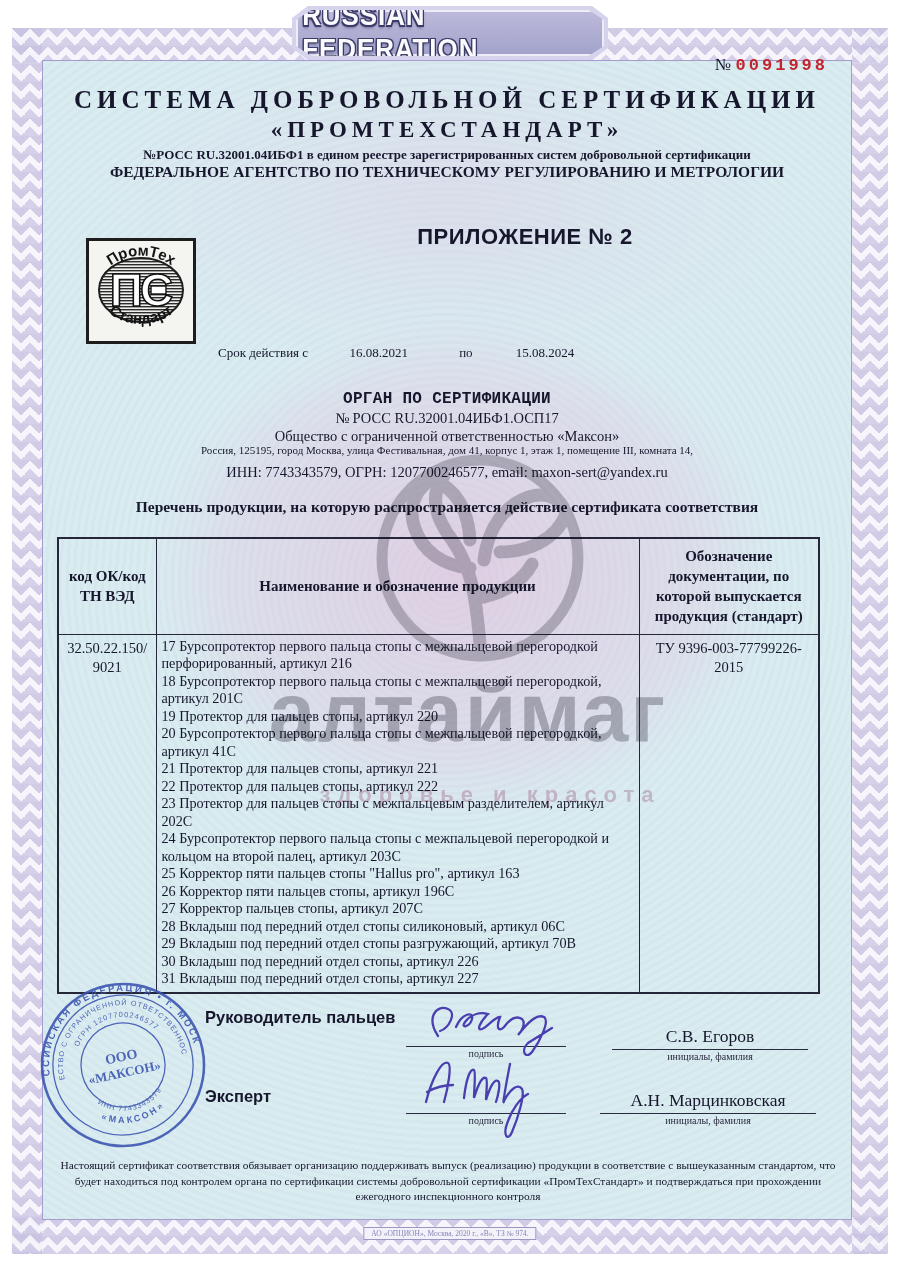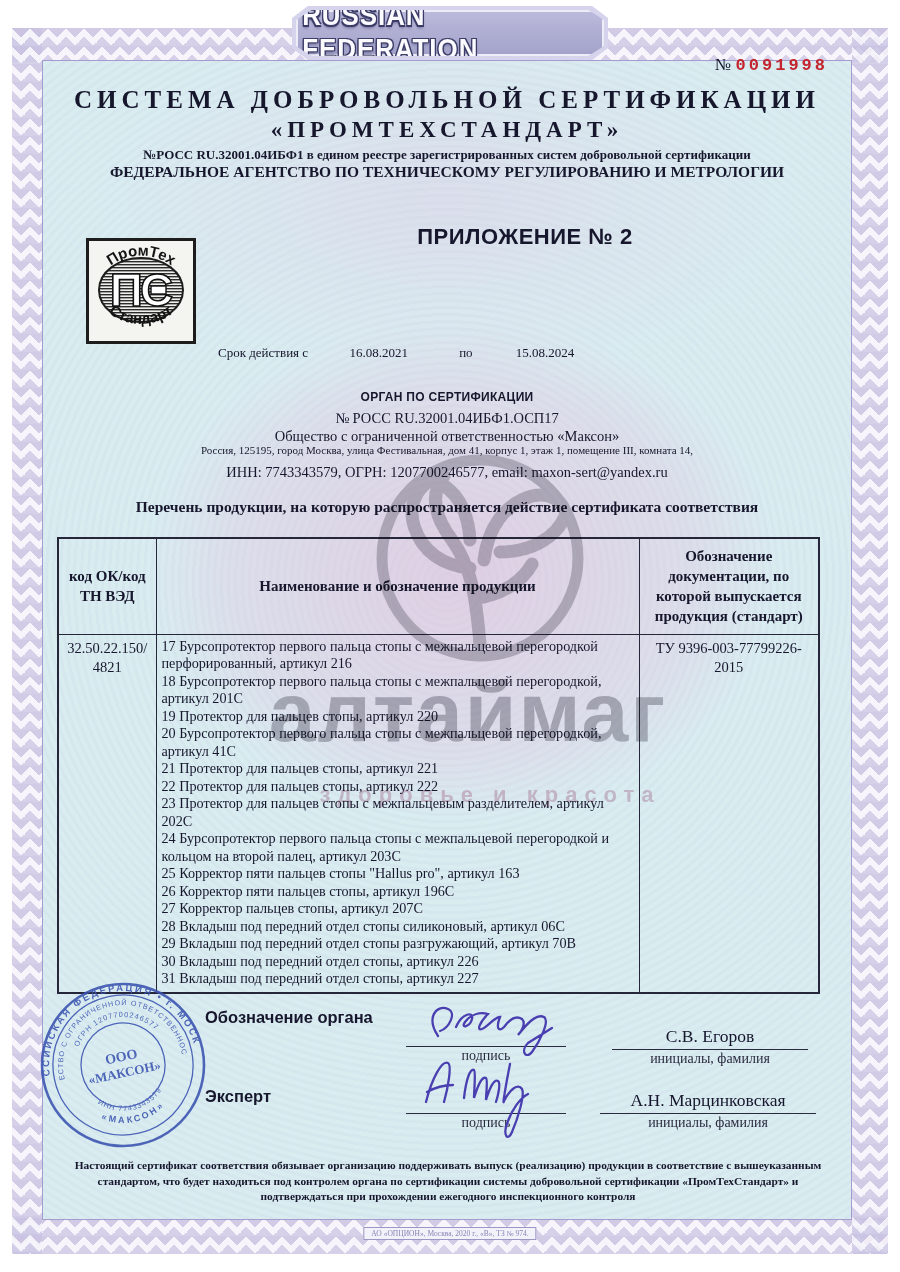--- a/index.html
+++ b/index.html
@@ -65,21 +65,21 @@
   
   .ps-logo{position:absolute;left:85px;top:237px;width:112px;height:108px;z-index:5;}
 
   .ref-block{position:absolute;left:218px;top:283px;z-index:4;font-size:17.5px;line-height:25px;}
   .validity{position:absolute;left:218px;top:345px;z-index:4;font-size:13px;}
   .validity span{display:inline-block;}
   .validity .vfrom{margin-left:38px;}
   .validity .vpo{margin-left:48px;}
   .validity .vto{margin-left:40px;}
 
-  .org-title{top:390px;font-family:Liberation Sans, sans-serif;font-weight:700;font-size:12px;letter-spacing:.3px;}
+  .org-title{top:390px;font-family:Liberation Mono, monospace;font-weight:700;font-size:16px;letter-spacing:.3px;}
   .org-num{top:410px;font-size:14.5px;}
   .org-name{top:428px;font-size:14.5px;}
   .org-addr{top:444px;font-size:11px;}
   .org-req{top:464px;font-size:14.5px;}
   .list-heading{top:498px;font-weight:700;font-size:15.5px;}
 
   
   .ptable{position:absolute;left:57px;top:537px;width:761px;z-index:4;
     border:2px solid #26263a;border-collapse:collapse;table-layout:fixed;}
   .ptable td{border:1.5px solid #26263a;vertical-align:top;background:transparent;}
@@ -109,32 +109,32 @@
   .role1{left:205px;top:1008px;}
   .role2{left:205px;top:1087px;}
   .sig-svg{position:absolute;z-index:6;}
   .sig1{left:408px;top:1000px;}
   .sig2{left:412px;top:1050px;}
   .sig-line{position:absolute;border-top:1.5px solid #2a2a3e;z-index:5;}
   .sline1{left:406px;top:1046px;width:160px;}
   .sline2{left:406px;top:1113px;width:160px;}
   .nline1{left:612px;top:1049px;width:196px;}
   .nline2{left:600px;top:1113px;width:216px;}
-  .sig-caption{position:absolute;font-size:14px;color:#2a2a3e;text-align:center;z-index:5;}
+  .sig-caption{position:absolute;font-size:10px;color:#2a2a3e;text-align:center;z-index:5;}
   .cap1{left:406px;top:1048px;width:160px;}
   .cap2{left:406px;top:1115px;width:160px;}
   .cap3{left:612px;top:1051px;width:196px;}
   .cap4{left:600px;top:1115px;width:216px;}
   .sig-name{position:absolute;font-size:17.5px;text-align:center;z-index:5;}
   .name1{left:612px;top:1026px;width:196px;}
   .name2{left:600px;top:1090px;width:216px;}
 
   
   .foot-note{position:absolute;left:58px;right:62px;top:1158px;text-align:center;
-    font-weight:700;font-size:11.4px;line-height:15.5px;z-index:5;}
+    font-weight:400;font-size:11.4px;line-height:15.5px;z-index:5;}
   .print-info{position:absolute;top:1227px;left:50%;transform:translateX(-50%);
     border:1px solid #9a97c4;background:#f3f2fa;padding:1px 7px;
     font-size:7.5px;color:#8784b4;z-index:5;white-space:nowrap;}
 </style>
 </head>
 <body>
 
 <div class="page">
 
   <div class="band band-top"></div>
@@ -200,21 +200,21 @@
 
   <table class="ptable">
     <tbody>
       <tr>
         <td class="hcell c1">код ОК/код ТН ВЭД</td>
         <td class="hcell c2">Наименование и обозначение продукции</td>
         <td class="hcell c3">Обозначение документации, по которой выпускается продукция (стандарт)</td>
       </tr>
       <tr>
         <td class="code-cell prewrap c1">32.50.22.150/
-4821</td>
+9021</td>
         <td class="prod-cell prewrap c2">17 Бурсопротектор первого пальца стопы с межпальцевой перегородкой перфорированный, артикул 216
 18 Бурсопротектор первого пальца стопы с межпальцевой перегородкой, артикул 201С
 19 Протектор для пальцев стопы, артикул 220
 20 Бурсопротектор первого пальца стопы с межпальцевой перегородкой, артикул 41С
 21 Протектор для пальцев стопы, артикул 221
 22 Протектор для пальцев стопы, артикул 222
 23 Протектор для пальцев стопы с межпальцевым разделителем, артикул 202С
 24 Бурсопротектор первого пальца стопы с межпальцевой перегородкой и кольцом на второй палец,  артикул 203С
 25 Корректор пяти пальцев стопы "Hallus pro", артикул 163
 26 Корректор пяти пальцев стопы, артикул 196С
@@ -269,21 +269,21 @@
         <textPath href="#stInTop" startOffset="50%" text-anchor="middle">ОГРН 1207700246577</textPath>
       </text>
       <text font-size="7.4" letter-spacing="1">
         <textPath href="#stInBottom" startOffset="50%" text-anchor="middle">ИНН 7743343579</textPath>
       </text>
       <text x="85" y="81" text-anchor="middle" font-size="14" font-weight="bold" font-family="Liberation Serif, serif">ООО</text>
       <text x="85" y="97" text-anchor="middle" font-size="13" font-weight="bold" font-family="Liberation Serif, serif">«МАКСОН»</text>
     </g>
   </svg>
 
-  <div class="sig-label role1">Обозначение органа</div>
+  <div class="sig-label role1">Руководитель пальцев</div>
   <div class="sig-label role2">Эксперт</div>
 
   <svg class="sig-svg sig1" width="170" height="56" viewBox="0 0 170 56">
     <path d="M30,36 C18,18 28,4 40,9 C49,13 41,28 32,31 M48,27 C54,13 66,11 64,19 C62,27 52,29 57,22 C63,14 72,12 80,14 C72,22 68,31 74,29 C80,27 86,17 92,17 C88,27 90,33 96,27 C102,19 108,15 114,19 C118,23 114,31 110,35 C118,25 128,13 136,17 C142,21 132,41 124,52 C118,60 112,51 120,43 L144,28" fill="none" stroke="#4a3fb0" stroke-width="2.3" stroke-linecap="round"></path>
   </svg>
   <svg class="sig-svg sig2" width="150" height="92" viewBox="0 0 150 92">
     <path d="M14,52 C20,28 30,10 36,13 C40,15 36,38 32,52 M15,42 C24,37 34,35 41,35 M52,48 C54,30 58,18 62,20 C64,22 62,40 62,48 C66,35 70,26 74,28 C76,30 74,44 74,50 C78,37 82,29 86,31 C89,33 86,46 84,52 M98,14 C94,34 90,58 92,51 C98,39 106,33 110,39 C113,45 106,68 100,82 C96,92 90,86 96,71 C100,60 108,48 116,44" fill="none" stroke="#4a3fb0" stroke-width="2.3" stroke-linecap="round"></path>
   </svg>
 
   <div class="sig-line sline1"></div>

